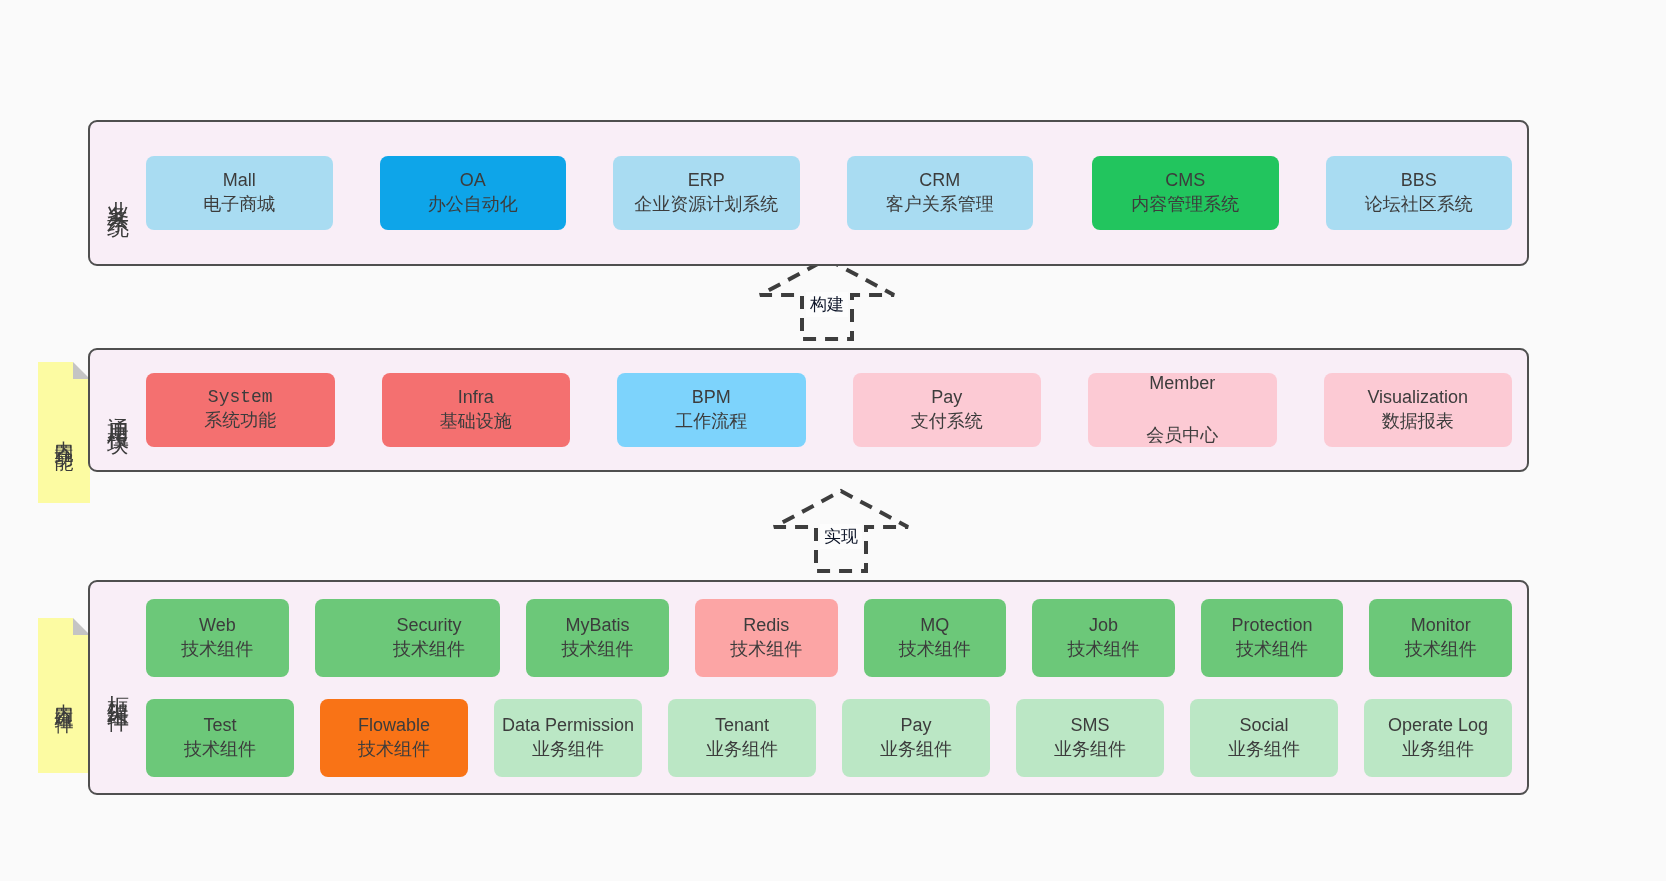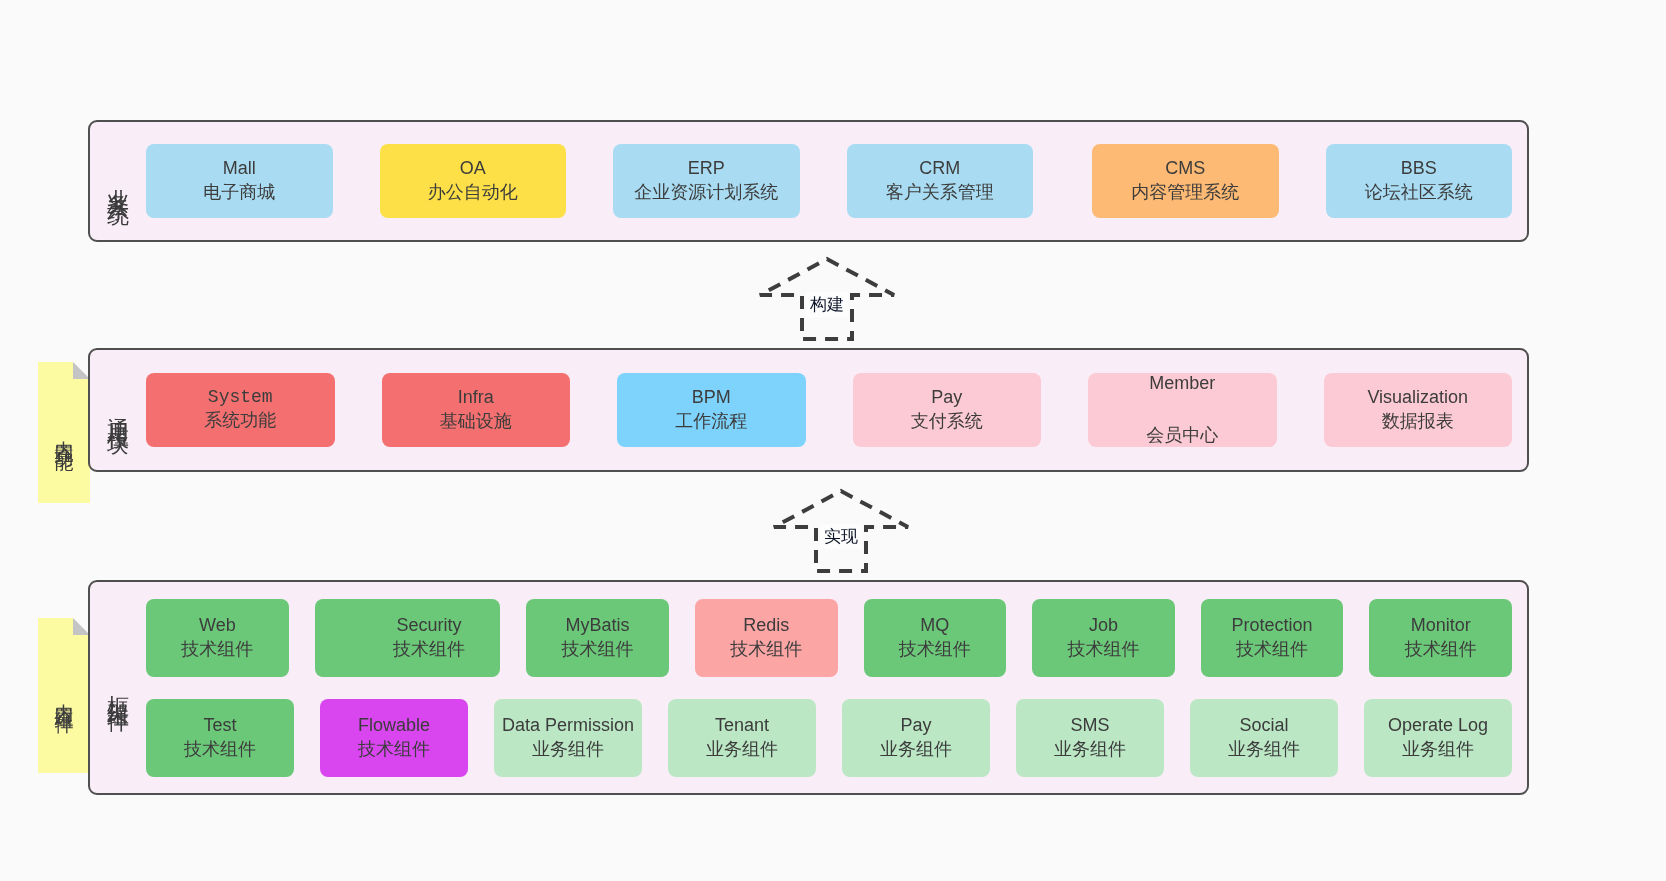--- a/index.html
+++ b/index.html
@@ -7,21 +7,21 @@
     width:1666px;height:881px;position:relative;overflow:hidden;
     background:#fafafa;
     font-family:"Liberation Sans","DejaVu Sans",sans-serif;
     color:#3b3b3b;
   }
   .band{
     position:absolute;left:88px;width:1441px;
     background:#f9eef7;border:2px solid #4f4f4f;border-radius:9px;
     display:flex;align-items:center;box-sizing:border-box;z-index:2;
   }
-  .band1{top:120px;height:122px;}
+  .band1{top:120px;height:146px;}
   .band2{top:348px;height:124px;}
   .band3{top:580px;height:215px;}
   .band-label{
     width:56px;flex:0 0 56px;display:flex;align-items:center;justify-content:center;
     writing-mode:vertical-rl;text-orientation:upright;
     font-size:22px;letter-spacing:5px;color:#3b3b3b;
   }
   .rows{
     flex:1;display:flex;flex-direction:column;gap:22px;
     padding-right:15px;justify-content:center;
@@ -65,33 +65,33 @@
 <div class="sticky sticky2">内置组件</div>
 
 <div class="band band1">
   <div class="band-label">业务系统</div>
   <div class="rows">
       <div class="box-row">
         <div class="box" style="background: rgb(169, 220, 242);">
           <div class="box-title">Mall</div>
           <div class="box-subtitle">电子商城</div>
         </div>
-        <div class="box" style="background: #fde047;">
+        <div class="box" style="background: #0ea5e9;">
           <div class="box-title">OA</div>
           <div class="box-subtitle">办公自动化</div>
         </div>
         <div class="box" style="background: rgb(169, 220, 242);">
           <div class="box-title">ERP</div>
           <div class="box-subtitle">企业资源计划系统</div>
         </div>
         <div class="box" style="background: rgb(169, 220, 242);">
           <div class="box-title">CRM</div>
           <div class="box-subtitle">客户关系管理</div>
         </div>
-        <div class="box" style="background: #fdba74; margin-left: 12px;">
+        <div class="box" style="background: #22c55e; margin-left: 12px;">
           <div class="box-title">CMS</div>
           <div class="box-subtitle">内容管理系统</div>
         </div>
         <div class="box" style="background: rgb(169, 220, 242);">
           <div class="box-title">BBS</div>
           <div class="box-subtitle">论坛社区系统</div>
         </div>
       </div>
     </div>
 </div>
@@ -177,21 +177,21 @@
         <div class="box" style="background: rgb(108, 200, 121);">
           <div class="box-title">Monitor</div>
           <div class="box-subtitle">技术组件</div>
         </div>
       </div>
       <div class="box-row">
         <div class="box" style="background: rgb(108, 200, 121);">
           <div class="box-title">Test</div>
           <div class="box-subtitle">技术组件</div>
         </div>
-        <div class="box" style="background: #d946ef;">
+        <div class="box" style="background: #f97316;">
           <div class="box-title">Flowable</div>
           <div class="box-subtitle">技术组件</div>
         </div>
         <div class="box" style="background: rgb(187, 231, 197);">
           <div class="box-title">Data Permission</div>
           <div class="box-subtitle">业务组件</div>
         </div>
         <div class="box" style="background: rgb(187, 231, 197);">
           <div class="box-title">Tenant</div>
           <div class="box-subtitle">业务组件</div>

